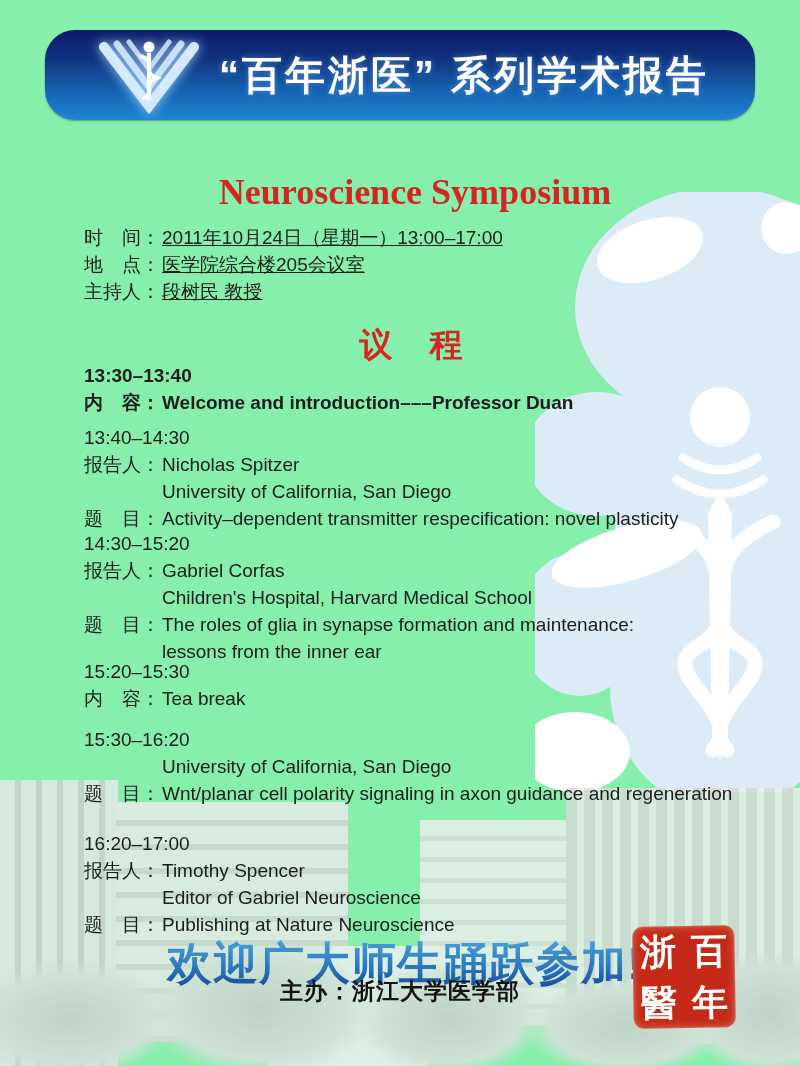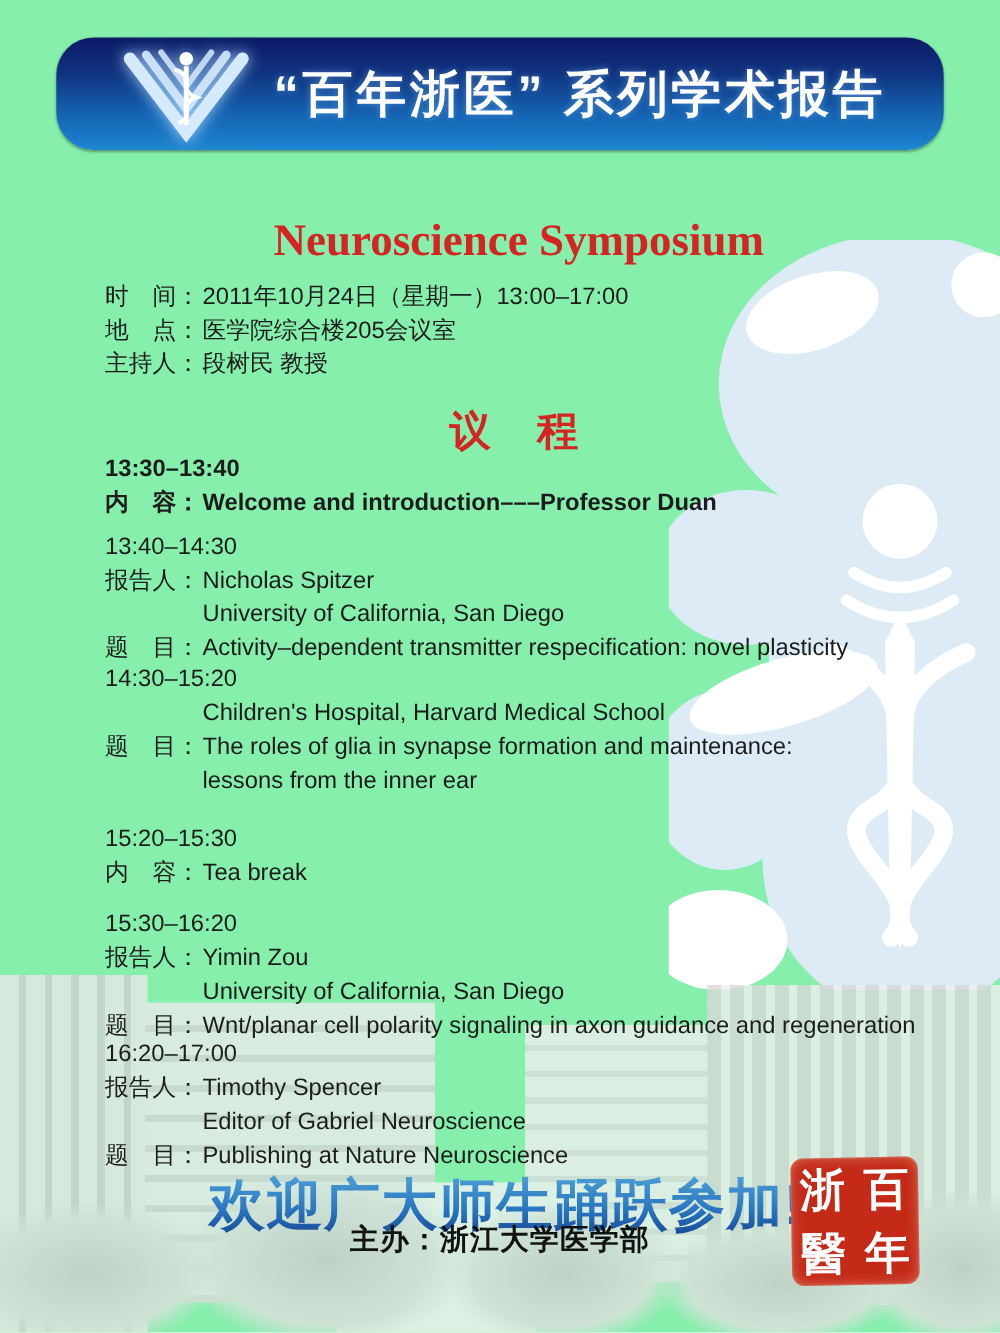--- a/index.html
+++ b/index.html
@@ -41,21 +41,21 @@
                 color:#ffffff;font-size:40px;font-weight:bold;text-align:center;letter-spacing:3px;
                 text-shadow:0 0 6px rgba(130,190,255,.5);white-space:nowrap;}
 
   
   .sym-title{position:absolute;top:156px;left:0;width:100%;margin:15px;text-align:center;
              color:#d42522;font-family:"Liberation Serif",serif;font-size:36px;font-weight:bold;}
   .agenda-heading{position:absolute;top:311px;left:0;width:100%;margin:12px;text-align:center;
              color:#d42522;font-size:33px;font-weight:bold;letter-spacing:2px;}
 
   
-  .details{position:absolute;left:84px;top:224px;font-size:19px;line-height:27px;}
+  .details{position:absolute;left:84px;top:224px;font-size:19px;line-height:27px;text-decoration:underline;}
   .lbl{display:inline-block;width:78px;vertical-align:top;}
   .session{position:absolute;left:84px;right:8px;font-size:19px;line-height:27px;}
   .row{white-space:nowrap;}
 
   
   .welcome{position:absolute;left:100px;width:610px;top:934px;text-align:center;
            font-size:45px;font-weight:bold;letter-spacing:1px;white-space:nowrap;
            background:linear-gradient(180deg,#54a7da 0%,#2a77c0 55%,#123f8e 100%);
            -webkit-background-clip:text;background-clip:text;color:transparent;}
   .organizer{position:absolute;left:0;width:100%;top:976px;text-align:center;
@@ -139,33 +139,33 @@
 
   <div class="session" style="top:424px;">
     <div class="row">13:40–14:30</div>
     <div class="row"><span class="lbl">报告人：</span><span>Nicholas Spitzer</span></div>
     <div class="row"><span class="lbl"></span><span>University of California, San Diego</span></div>
     <div class="row"><span class="lbl">题　目：</span><span>Activity–dependent transmitter respecification: novel plasticity</span></div>
   </div>
 
   <div class="session" style="top:530px;">
     <div class="row">14:30–15:20</div>
+    <div class="row"><span class="lbl">报告人：</span><span>Gabriel Corfas</span></div>
     <div class="row"><span class="lbl"></span><span>Children's Hospital, Harvard Medical School</span></div>
     <div class="row"><span class="lbl">题　目：</span><span>The roles of glia in synapse formation and maintenance:</span></div>
     <div class="row"><span class="lbl"></span><span>lessons from the inner ear</span></div>
   </div>
 
   <div class="session" style="top:658px;">
     <div class="row">15:20–15:30</div>
     <div class="row"><span class="lbl">内　容：</span><span>Tea break</span></div>
   </div>
 
   <div class="session" style="top:726px;">
     <div class="row">15:30–16:20</div>
-    <div class="row"><span class="lbl">报告人：</span><span>Yimin Zou</span></div>
     <div class="row"><span class="lbl"></span><span>University of California, San Diego</span></div>
     <div class="row"><span class="lbl">题　目：</span><span>Wnt/planar cell polarity signaling in axon guidance and regeneration</span></div>
   </div>
 
   <div class="session" style="top:830px;">
     <div class="row">16:20–17:00</div>
     <div class="row"><span class="lbl">报告人：</span><span>Timothy Spencer</span></div>
     <div class="row"><span class="lbl"></span><span>Editor of Gabriel Neuroscience</span></div>
     <div class="row"><span class="lbl">题　目：</span><span>Publishing at Nature Neuroscience</span></div>
   </div>

